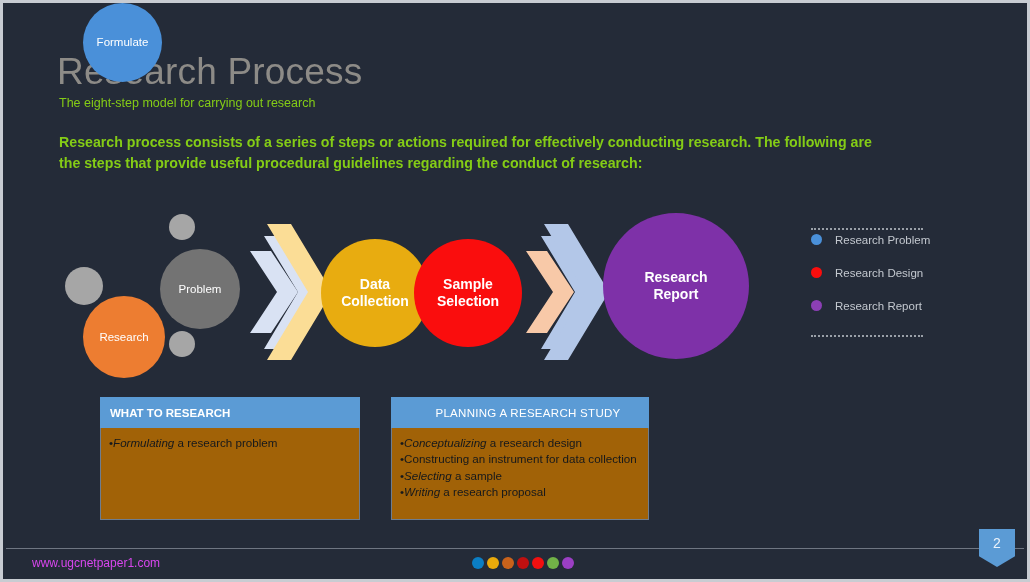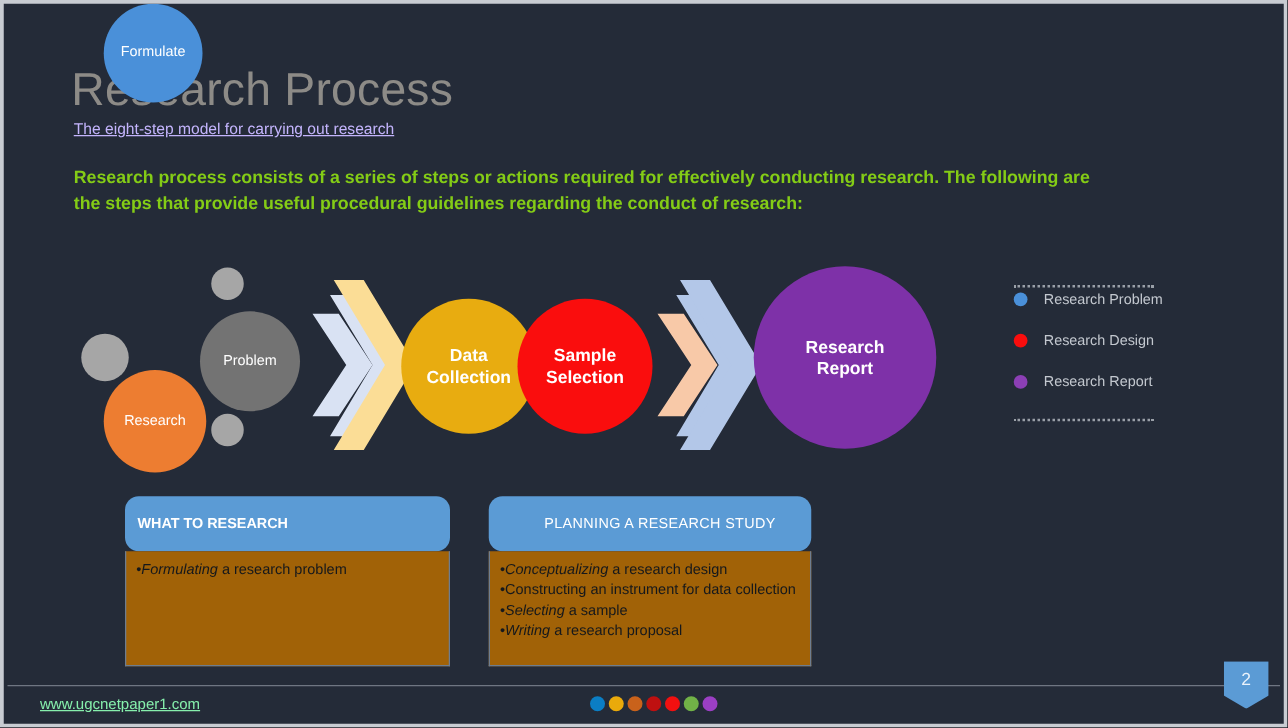--- a/index.html
+++ b/index.html
@@ -29,23 +29,22 @@
     font-weight: 400;
     color: #8d8b87;
     letter-spacing: 0.2px;
     white-space: nowrap;
   }
   .subtitle {
     position: absolute;
     left: 56px;
     top: 93px;
     font-size: 12.5px;
-    color: #c4b5fd;
+    color: #84cc16;
     white-space: nowrap;
-    text-decoration: underline;
   }
   .intro {
     position: absolute;
     left: 56px;
     top: 129px;
     width: 835px;
     font-size: 14.2px;
     font-weight: bold;
     color: #84cc16;
     line-height: 1.45;
@@ -84,25 +83,24 @@
   }
   .legend-dot { width: 11px; height: 11px; border-radius: 50%; flex: 0 0 auto; }
   .legend-label { font-size: 11.5px; color: #c3c8cf; white-space: nowrap; }
 
   
   .box { position: absolute; box-sizing: border-box; }
   .box-head {
     background: #5b9bd5;
     color: #ffffff;
     font-size: 11.5px;
-    height: 44px;
+    height: 31px;
     display: flex;
     align-items: center;
     box-sizing: border-box;
-    border-radius: 11px;
   }
   .box-head.left { justify-content: flex-start; padding-left: 10px; font-weight: bold; }
   .box-head.center { justify-content: center; font-weight: normal; letter-spacing: 0.3px; padding-left: 16px; }
   .box-body {
     background: #a16207;
     border: 1px solid #6e7d90;
     border-top: none;
     box-sizing: border-box;
     padding: 7px 8px 8px 8px;
   }
@@ -114,21 +112,21 @@
   }
   .box-li .em { font-style: italic; }
 
   
   .footer-rule {
     position: absolute; left: 3px; right: 3px; top: 545px;
     height: 1px; background: #6f7682;
   }
   .footer-url {
     position: absolute; left: 29px; top: 553px;
-    font-size: 12px; color: #86efac; text-decoration: underline;
+    font-size: 12px; color: #d946ef;
   }
   .dots {
     position: absolute; left: 469px; top: 554px;
     display: flex; gap: 3px;
   }
   .dots span { width: 12px; height: 12px; border-radius: 50%; display: block; }
   .pagebadge {
     position: absolute; left: 976px; top: 526px;
     width: 36px; height: 38px;
     background: #5b9bd5;

